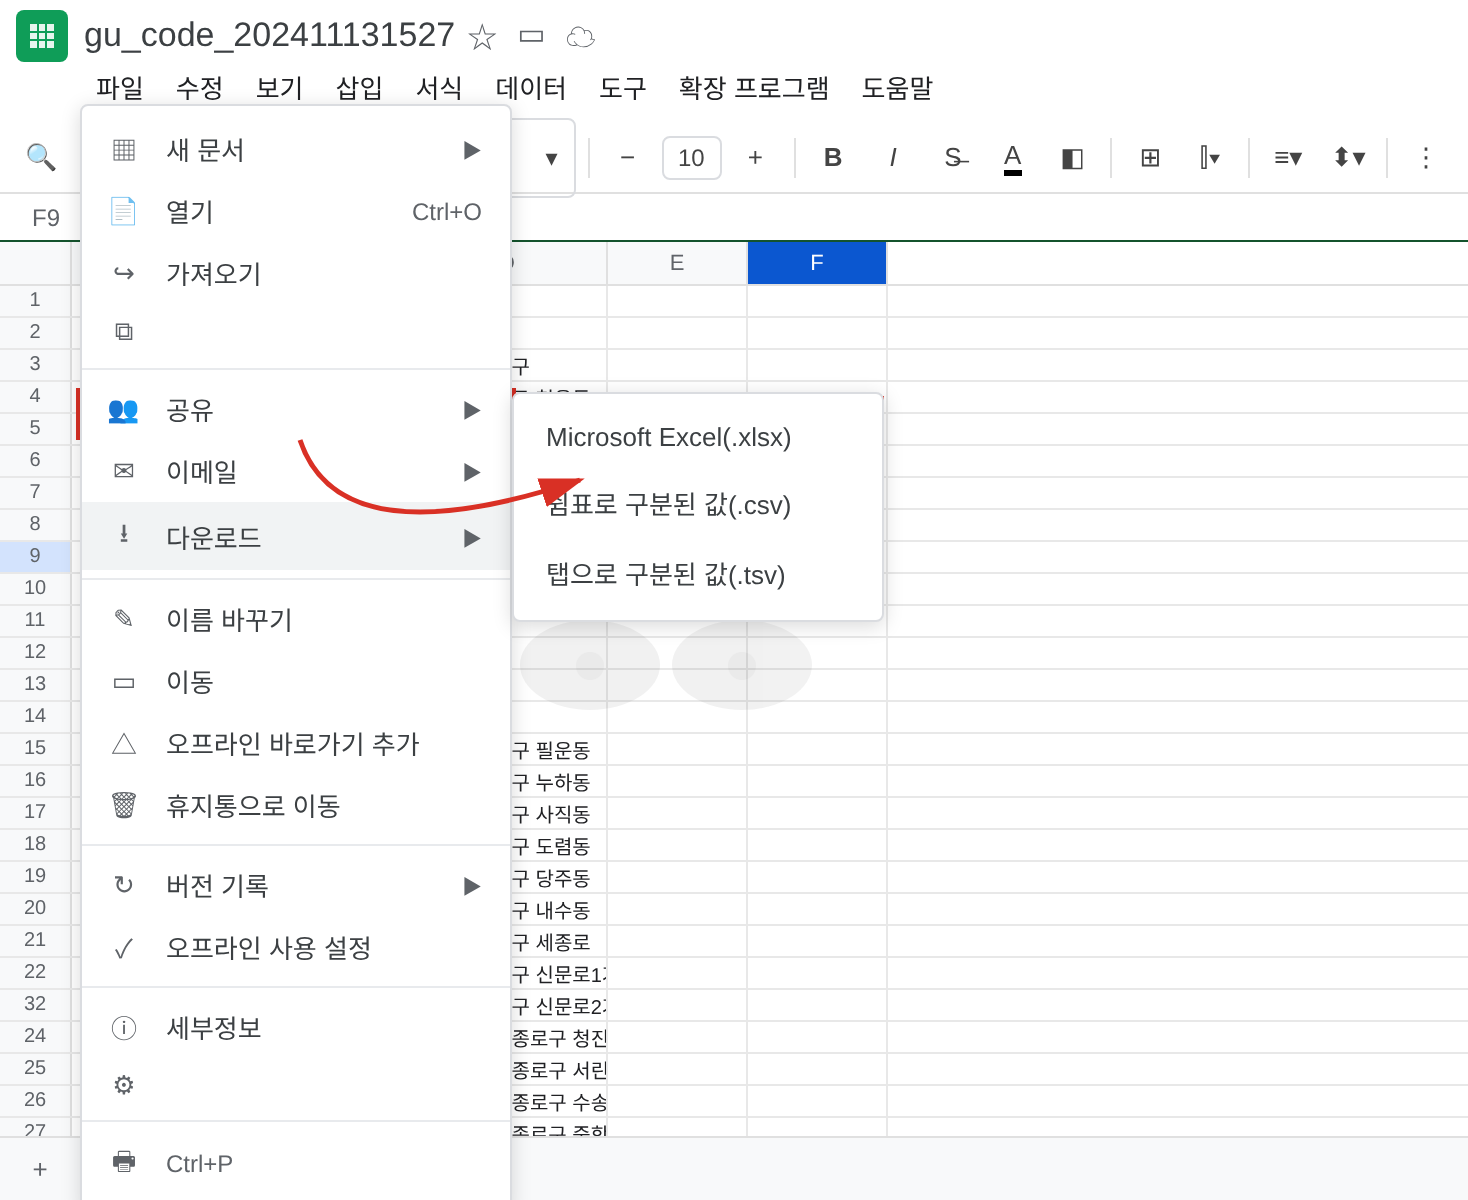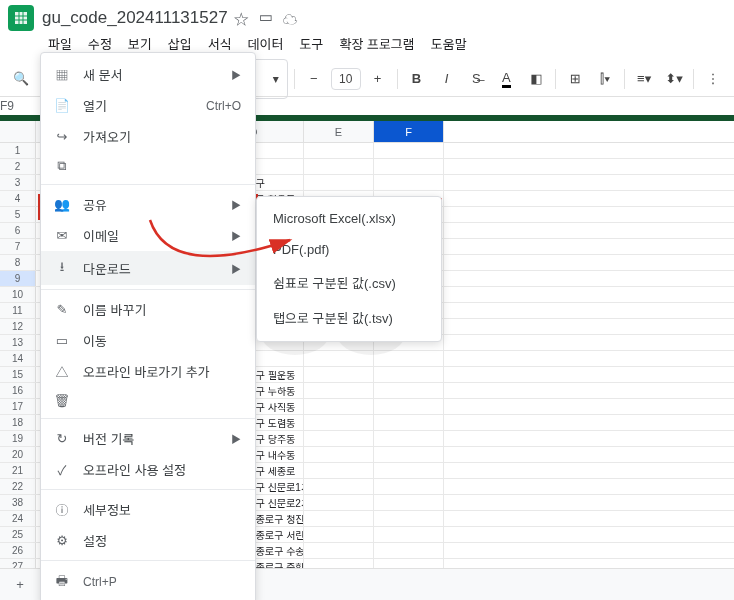--- a/index.html
+++ b/index.html
@@ -17,21 +17,21 @@
 .menubar span { padding:2px 6px; border-radius:4px; cursor:pointer; }
 
 
 .toolbar { display:flex; align-items:center; gap:4px; padding:4px 8px; border-bottom:1px solid #e0e0e0; height:36px; color:#444; }
 .tb-btn { width:26px; height:26px; display:flex; align-items:center; justify-content:center; border-radius:4px; }
 .tb-sep { width:1px; height:20px; background:#e0e0e0; margin:0 2px; }
 .zoom-box { border:1px solid #dadce0; border-radius:4px; padding:2px 6px; font-size:12px; display:flex; align-items:center; gap:4px; }
 .font-box { border:1px solid #dadce0; border-radius:4px; padding:2px 8px; font-size:12px; display:flex; align-items:center; gap:6px; min-width:60px; }
 .size-box { border:1px solid #dadce0; border-radius:4px; width:30px; height:22px; display:flex; align-items:center; justify-content:center; font-size:12px; }
 
-.namebox-row { display:flex; align-items:center; padding:2px 0; border-bottom:6px solid #14532d; height:24px; }
+.namebox-row { display:flex; align-items:center; padding:2px 16px; border-bottom:1px solid #14532d; height:24px; }
 .namebox { font-size:12px; color:#5f6368; width:30px; }
 
 
 .grid { position:relative; }
 .col-headers { display:flex; height:22px; border-bottom:1px solid #e0e0e0; }
 .corner { width:36px; border-right:1px solid #e0e0e0; background:#f8f9fa; }
 .col-h { border-right:1px solid #e0e0e0; background:#f8f9fa; display:flex; align-items:center; justify-content:center; font-size:11px; color:#5f6368; }
 .rows { }
 .row { display:flex; height:16px; border-bottom:1px solid #e8e8e8; }
 .row-h { width:36px; border-right:1px solid #e0e0e0; background:#f8f9fa; display:flex; align-items:center; justify-content:center; font-size:10px; color:#5f6368; }
@@ -347,21 +347,21 @@
       <div class="row">
         <div class="row-h">22</div>
         <div class="cell r" style="width: 56px;"></div>
         <div class="cell r" style="width: 56px;"></div>
         <div class="cell r" style="width: 56px;"></div>
         <div class="cell" style="width: 100px;">특별시 종로구 신문로1가</div>
         <div class="cell" style="width: 70px;"></div>
         <div class="cell" style="width: 70px;"></div>
       </div>
       <div class="row">
-        <div class="row-h">38</div>
+        <div class="row-h">32</div>
         <div class="cell r" style="width: 56px;"></div>
         <div class="cell r" style="width: 56px;"></div>
         <div class="cell r" style="width: 56px;"></div>
         <div class="cell" style="width: 100px;">특별시 종로구 신문로2가</div>
         <div class="cell" style="width: 70px;"></div>
         <div class="cell" style="width: 70px;"></div>
       </div>
       <div class="row">
         <div class="row-h">24</div>
         <div class="cell r" style="width: 56px;">24</div>
@@ -468,51 +468,50 @@
     <div class="menu-item">
       <span class="mi-icon">▭</span>
       <span class="mi-label">이동</span>
     </div>
     <div class="menu-item">
       <span class="mi-icon">△</span>
       <span class="mi-label">오프라인 바로가기 추가</span>
     </div>
     <div class="menu-item">
       <span class="mi-icon">🗑</span>
+      <span class="mi-label">휴지통으로 이동</span>
     </div>
     <div class="menu-sep"></div>
     <div class="menu-item">
       <span class="mi-icon">↻</span>
       <span class="mi-label">버전 기록</span>
       <span class="mi-arrow">▶</span>
     </div>
     <div class="menu-item">
       <span class="mi-icon">✓</span>
       <span class="mi-label">오프라인 사용 설정</span>
     </div>
     <div class="menu-sep"></div>
     <div class="menu-item">
       <span class="mi-icon">ⓘ</span>
       <span class="mi-label">세부정보</span>
     </div>
     <div class="menu-item">
       <span class="mi-icon">⚙</span>
-      <span class="mi-label">설정</span>
     </div>
     <div class="menu-sep"></div>
     <div class="menu-item">
       <span class="mi-icon">🖶</span>
       <span class="mi-short">Ctrl+P</span>
     </div>
   </div>
 <div class="red-box" style="left:38px;top:194px;width:220px;height:26px;"></div>
 
 <div class="sub-menu">
     <div class="sub-item">Microsoft Excel(.xlsx)</div>
-    <div class="sub-item">PDF(.pdf)</div>
     <div class="sub-item">쉼표로 구분된 값(.csv)</div>
     <div class="sub-item">탭으로 구분된 값(.tsv)</div>
   </div>
 <div class="red-box" style="left:256px;top:198px;width:186px;height:28px;"></div>
 
 <svg class="arrow-svg" width="180" height="90">
   <defs>
       <marker id="ah" markerWidth="10" markerHeight="10" refX="8" refY="3" orient="auto">
         <path d="M0,0 L9,3 L0,6 z" fill="#d93025"></path>
       </marker>

